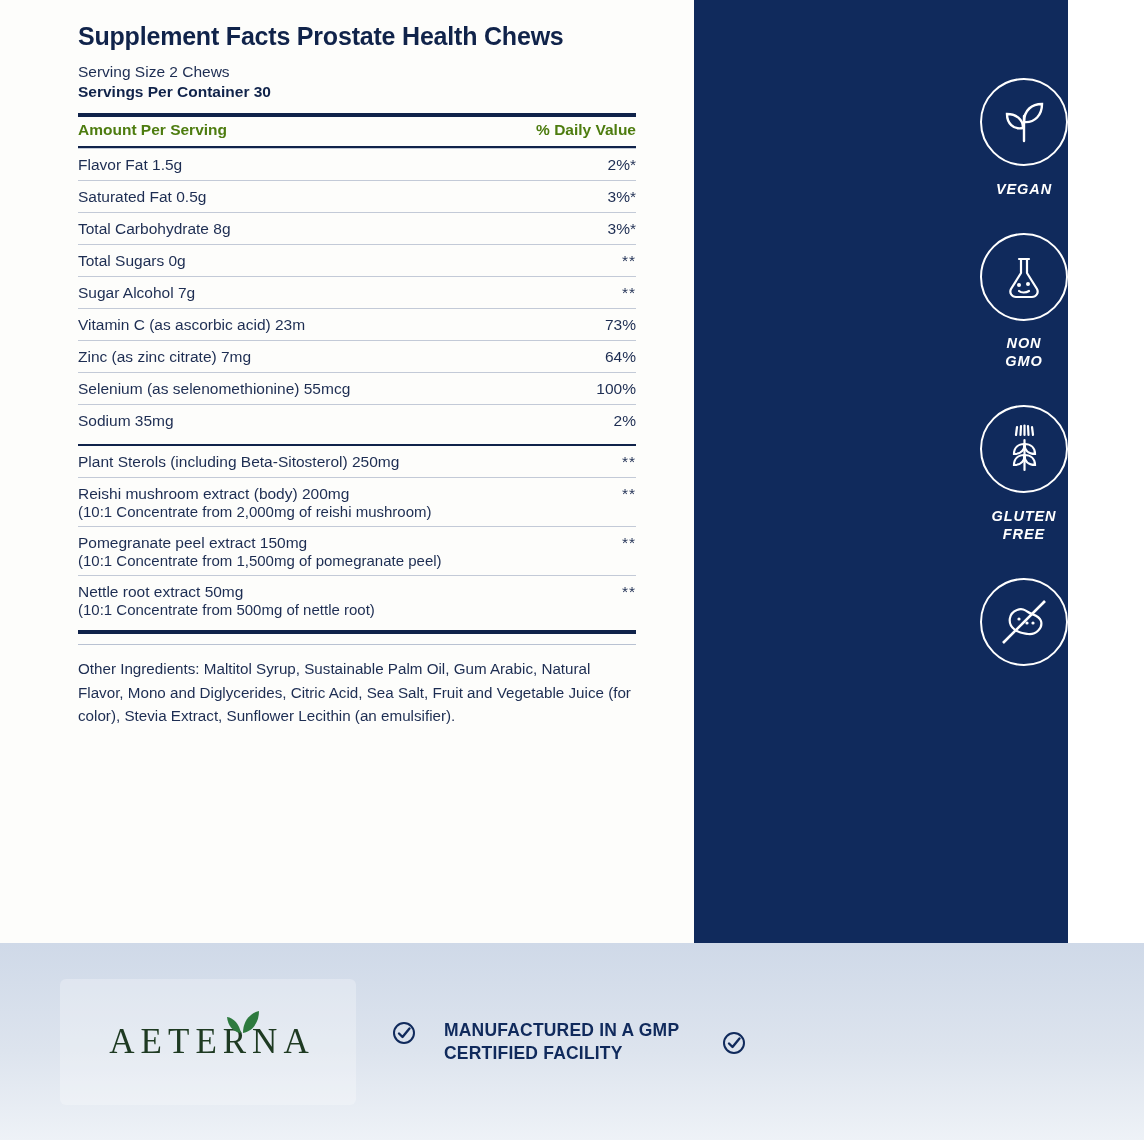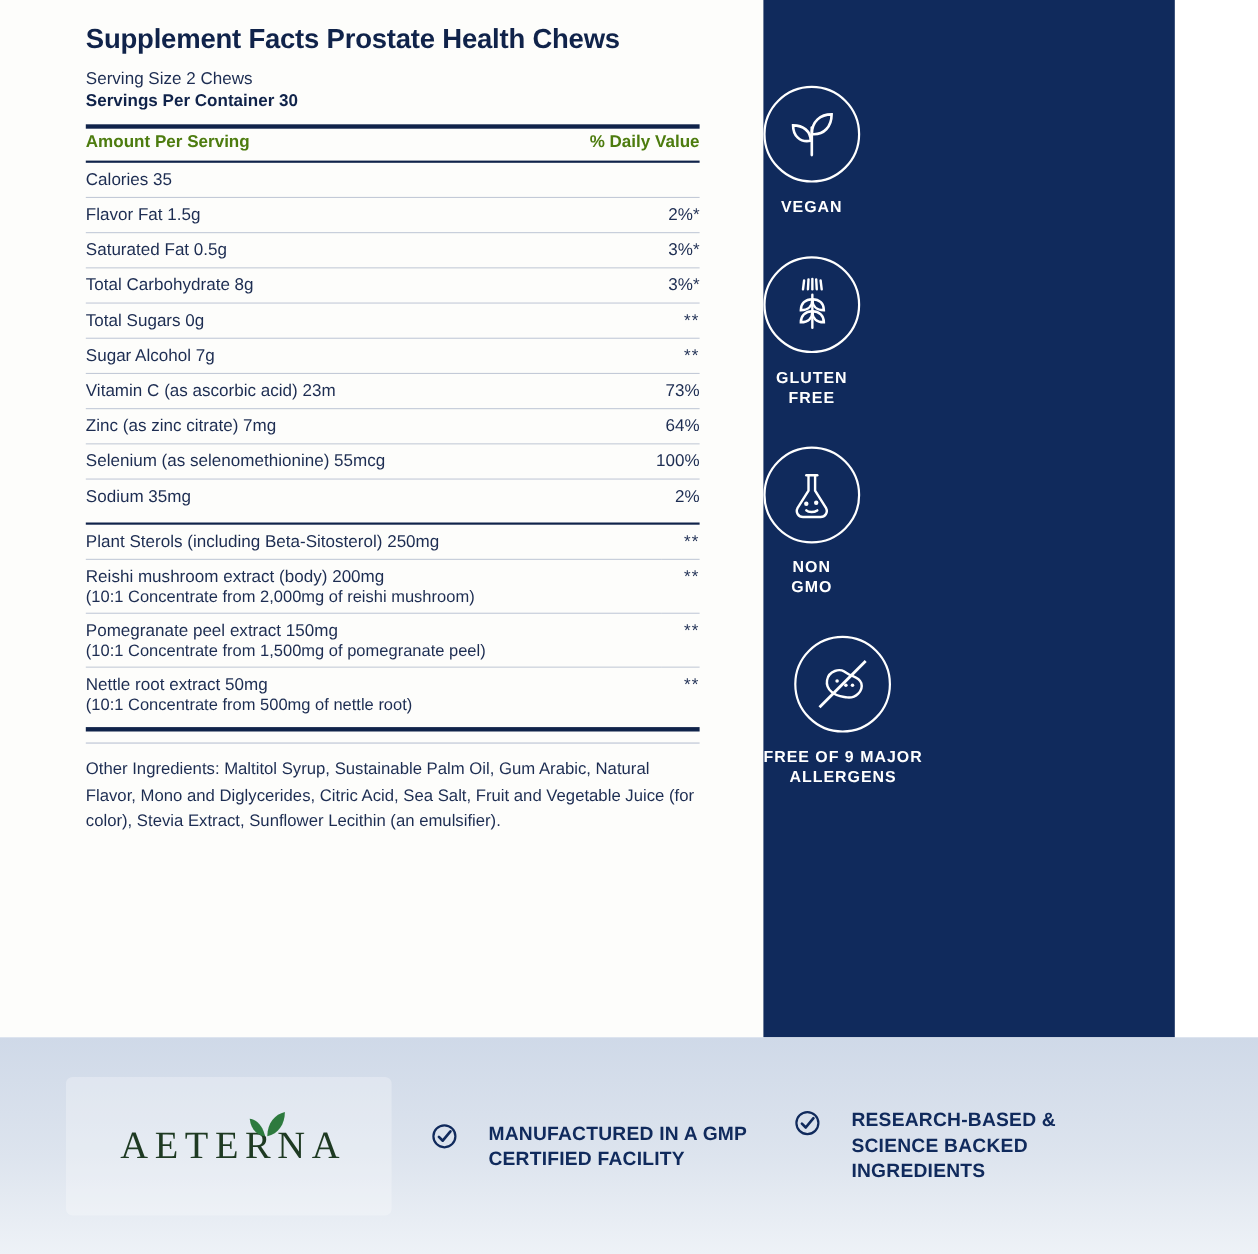--- a/index.html
+++ b/index.html
@@ -89,22 +89,23 @@
     padding-top: 12px;
   }
 
   
   .badges-panel {
     width: 374px;
     background: #102a5c;
     color: #ffffff;
     display: flex;
     flex-direction: column;
-    align-items: flex-start;
+    align-items: flex-end;
     padding-top: 78px;
+    font-style: italic;
   }
   .badge {
     display: flex;
     flex-direction: column;
     align-items: center;
     margin-bottom: 34px;
   }
   .badge-circle {
     width: 88px; height: 88px;
     border: 2.5px solid #ffffff;
@@ -188,24 +189,20 @@
             <td>Amount Per Serving</td>
             <td class="val">% Daily Value</td>
           </tr>
         </tbody>
       </table>
 
       <div class="rule-med"></div>
 
       <table class="facts">
         <tbody>
-          <tr class="noline">
-            <td>Calories 35</td>
-            <td class="val"></td>
-          </tr>
           <tr class="line">
             <td>Flavor Fat 1.5g</td>
             <td class="val">2%*</td>
           </tr>
           <tr class="line">
             <td class="indent1">Saturated Fat 0.5g</td>
             <td class="val">3%*</td>
           </tr>
           <tr class="line">
             <td>Total Carbohydrate 8g</td>
@@ -284,20 +281,35 @@
 
       <div class="badge">
         <div class="badge-circle">
           <svg width="52" height="52" viewBox="0 0 52 52">
             <path d="M26 45 L26 20" stroke="#fff" stroke-width="2.4" fill="none" stroke-linecap="round"></path>
             <path d="M26 26 C26 14 34 8 44 8 C44 19 37 27 26 26 Z" stroke="#fff" stroke-width="2.4" fill="none"></path>
             <path d="M25 32 C25 23 18 18 9 18 C9 27 15 34 25 32 Z" stroke="#fff" stroke-width="2.4" fill="none"></path>
           </svg>
         </div>
         <div class="badge-label">VEGAN</div>
+      </div>
+
+      <div class="badge gmo">
+        <div class="badge-circle">
+          <svg width="52" height="52" viewBox="0 0 52 52">
+            <g stroke="#fff" stroke-width="2.2" fill="none" stroke-linecap="round">
+              <path d="M21 8 L31 8"></path>
+              <path d="M23 8 L23 22 L13 38 C11 42 14 46 18 46 L34 46 C38 46 41 42 39 38 L29 22 L29 8"></path>
+              <circle cx="21" cy="34" r="2" fill="#fff" stroke="none"></circle>
+              <circle cx="30" cy="33" r="2" fill="#fff" stroke="none"></circle>
+              <path d="M21 40 C23 42 28 42 31 40"></path>
+            </g>
+          </svg>
+        </div>
+        <div class="badge-label">NON<br>GMO</div>
       </div>
 
       <div class="badge">
         <div class="badge-circle">
           <svg width="54" height="54" viewBox="0 0 54 54">
             <g stroke="#fff" stroke-width="2.2" fill="none" stroke-linecap="round">
               <path d="M20 5 L19 13"></path>
                 <path d="M24 4 L23.5 13"></path>
                 <path d="M27.5 3.5 L27.5 13"></path>
               <path d="M31 4 L31.5 13"></path>
@@ -306,48 +318,32 @@
               <path d="M27.5 22 C21 22 17 26 17 32 C24 32 27.5 28 27.5 22 Z"></path>
               <path d="M27.5 22 C34 22 38 26 38 32 C31 32 27.5 28 27.5 22 Z"></path>
               <path d="M27.5 33 C21 33 17 37 17 43 C24 43 27.5 39 27.5 33 Z"></path>
               <path d="M27.5 33 C34 33 38 37 38 43 C31 43 27.5 39 27.5 33 Z"></path>
             </g>
           </svg>
         </div>
         <div class="badge-label">GLUTEN<br>FREE</div>
       </div>
 
-      <div class="badge gmo">
-        <div class="badge-circle">
-          <svg width="52" height="52" viewBox="0 0 52 52">
-            <g stroke="#fff" stroke-width="2.2" fill="none" stroke-linecap="round">
-              <path d="M21 8 L31 8"></path>
-              <path d="M23 8 L23 22 L13 38 C11 42 14 46 18 46 L34 46 C38 46 41 42 39 38 L29 22 L29 8"></path>
-              <circle cx="21" cy="34" r="2" fill="#fff" stroke="none"></circle>
-              <circle cx="30" cy="33" r="2" fill="#fff" stroke="none"></circle>
-              <path d="M21 40 C23 42 28 42 31 40"></path>
-            </g>
-          </svg>
-        </div>
-        <div class="badge-label">NON<br>GMO</div>
-      </div>
-
       <div class="badge">
         <div class="badge-circle">
           <svg width="58" height="58" viewBox="0 0 58 58">
             <g stroke="#fff" stroke-width="2.2" fill="none">
               <path d="M19 36 C12 30 14 20 22 17 C27 15 30 17 33 19 C37 22 44 22 46 28 C48 35 41 42 33 41 C27 40 23 40 19 36 Z"></path>
               <circle cx="24" cy="26" r="1.6" fill="#fff" stroke="none"></circle>
               <circle cx="32" cy="30" r="1.6" fill="#fff" stroke="none"></circle>
               <circle cx="38" cy="30" r="1.6" fill="#fff" stroke="none"></circle>
               <path d="M8 50 L50 8" stroke-width="2.6"></path>
             </g>
           </svg>
         </div>
-        <div class="badge-label">FREE OF 9 MAJOR<br>ALLERGENS</div>
       </div>
 
     </div>
   </div>
 
   <div class="bottom">
     <div class="brand-box">
       <span class="brand-name">AETERNA</span>
       <svg class="leaf-mark" width="34" height="30" viewBox="0 0 34 30">
         <path d="M17 28 C17 16 24 8 33 6 C33 17 27 26 17 28 Z" fill="#2d7a3e"></path>
@@ -361,17 +357,16 @@
         <path d="M7 12.5 L10.5 16 L17.5 7.5" fill="none" stroke="#102a5c" stroke-width="2.4" stroke-linecap="round" stroke-linejoin="round"></path>
       </svg>
       <div class="claim-text">MANUFACTURED IN A GMP CERTIFIED FACILITY</div>
     </div>
 
     <div class="claim claim2">
       <svg class="check-icon" width="24" height="24" viewBox="0 0 24 24">
         <circle cx="12" cy="12" r="10" fill="none" stroke="#102a5c" stroke-width="2"></circle>
         <path d="M7 12.5 L10.5 16 L17.5 7.5" fill="none" stroke="#102a5c" stroke-width="2.4" stroke-linecap="round" stroke-linejoin="round"></path>
       </svg>
-      <div class="claim-text">RESEARCH-BASED &amp; SCIENCE BACKED INGREDIENTS</div>
     </div>
   </div>
 
 </div>
 
 </body></html>

